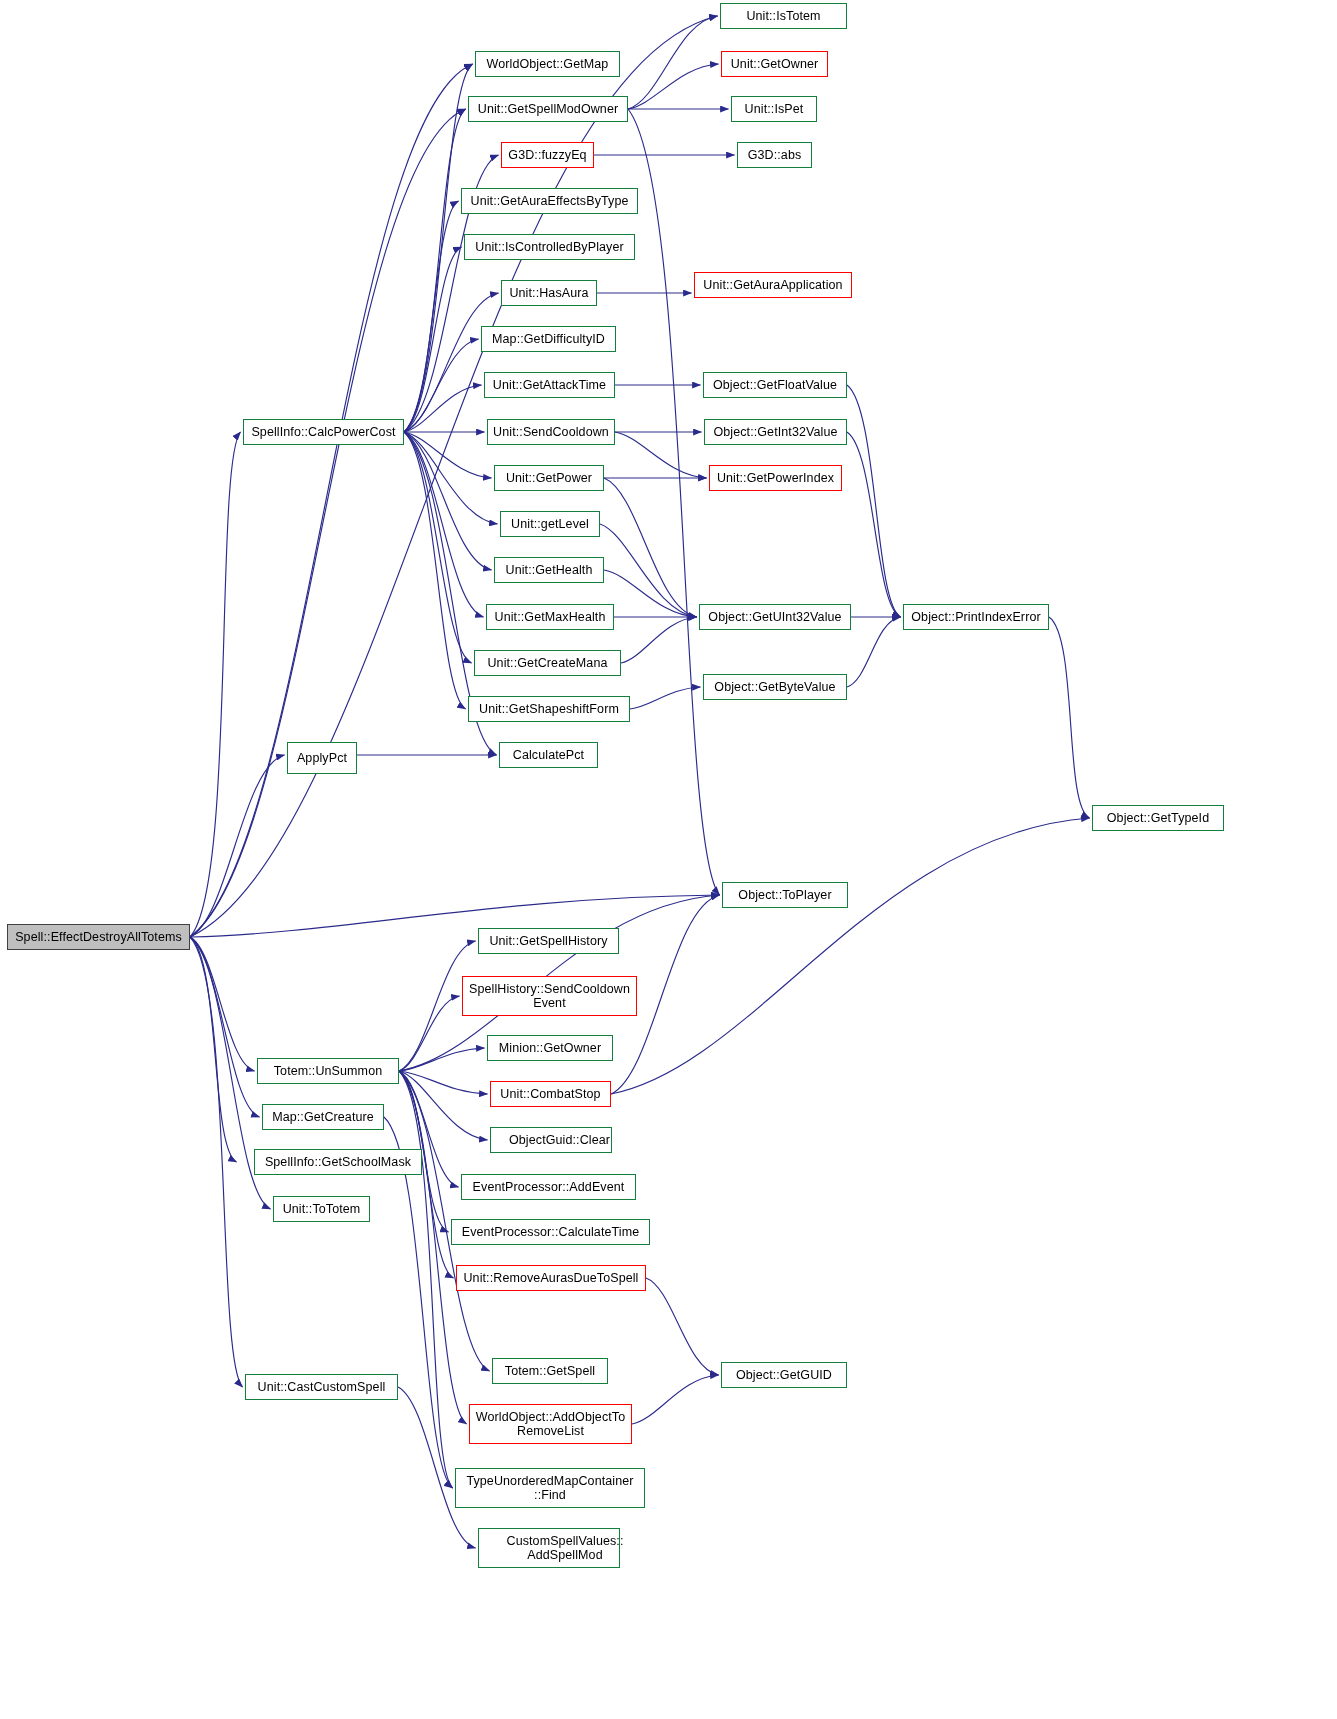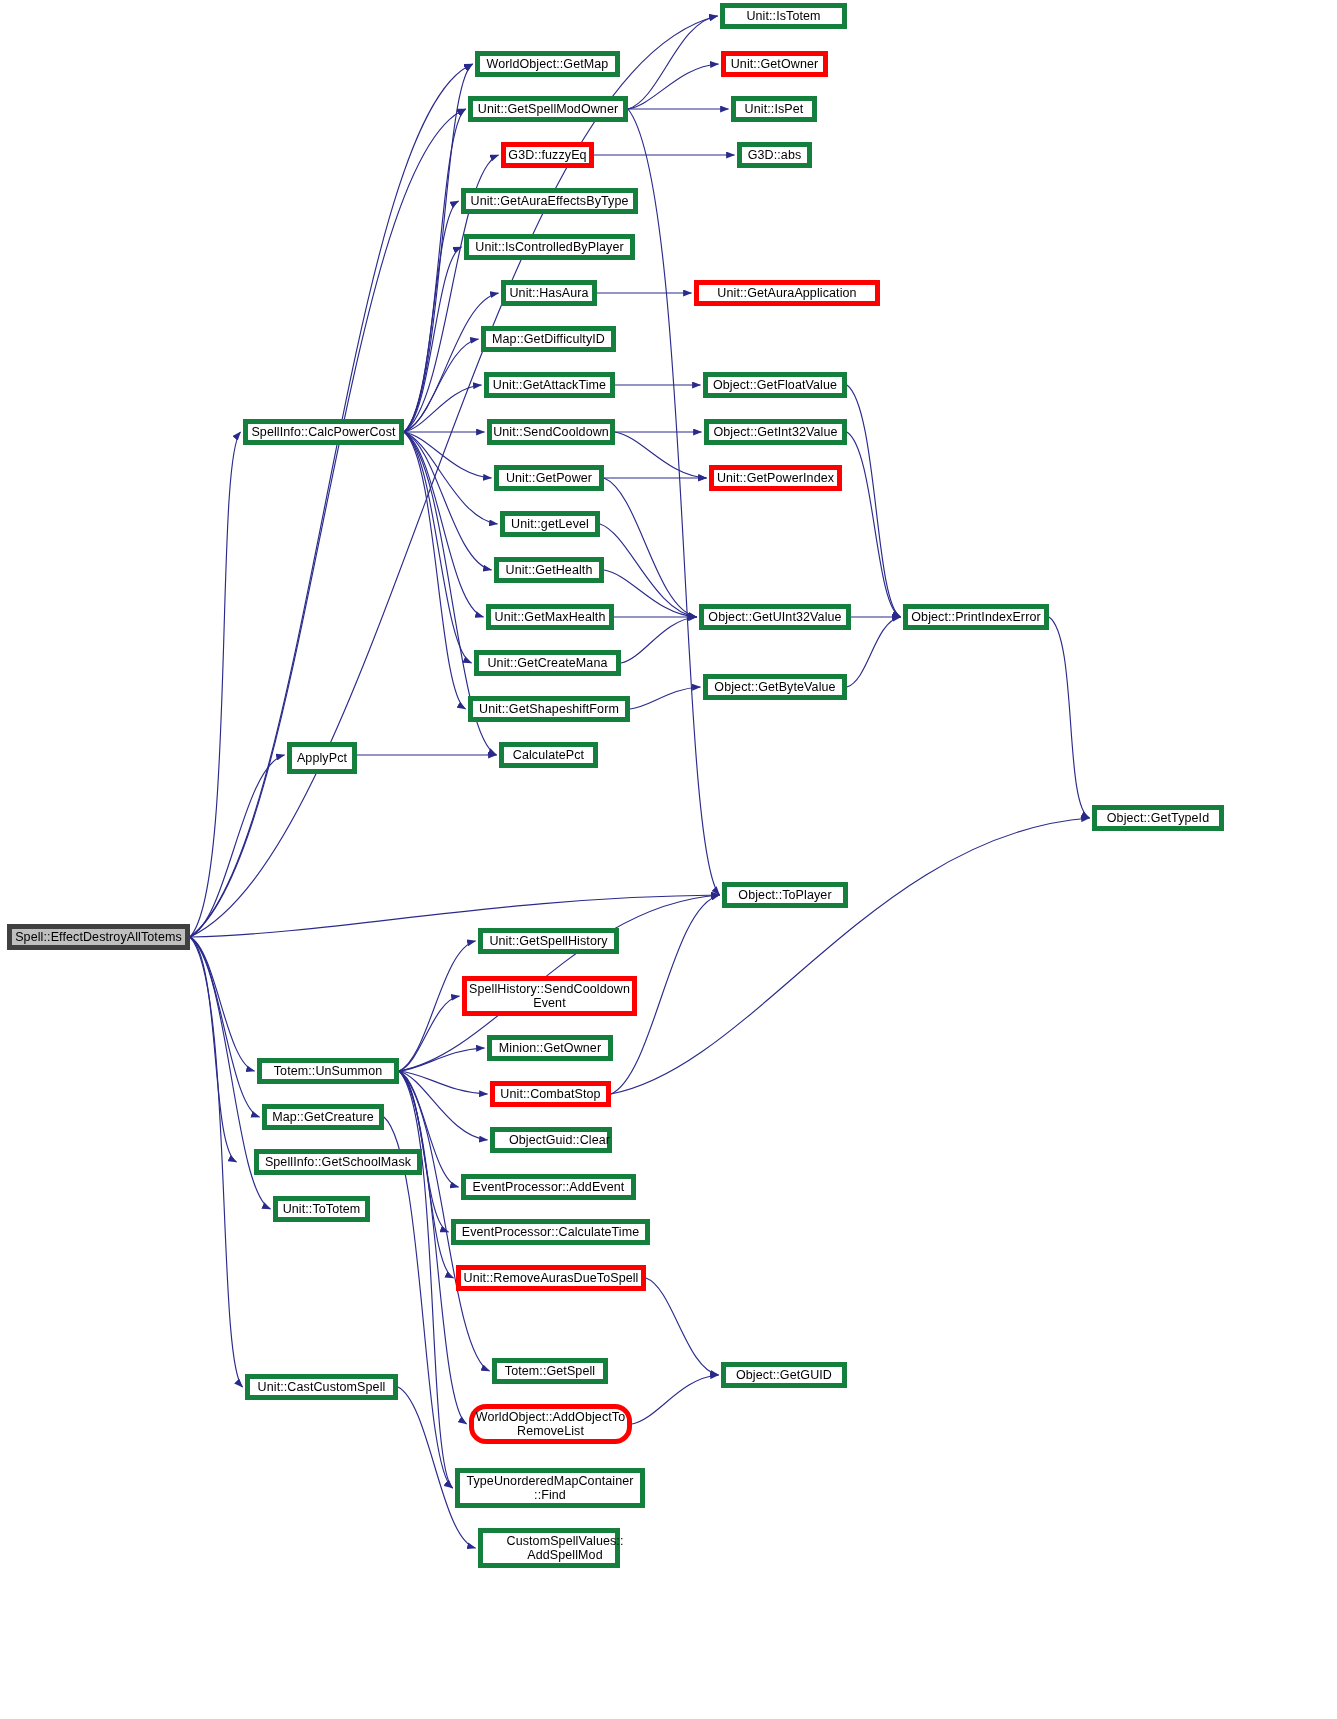--- a/index.html
+++ b/index.html
@@ -23,21 +23,21 @@
     pointer-events: none;
   }
   .node {
     position: absolute;
     box-sizing: border-box;
     display: flex;
     align-items: center;
     justify-content: center;
     text-align: center;
     background: #ffffff;
-    border: 5px solid #15803d;
+    border: 1px solid #15803d;
     font-size: 12.5px;
     color: #000000;
     line-height: 1.12;
     white-space: pre-line;
     letter-spacing: 0.1px;
     cursor: default;
     z-index: 5;
   }
   .node.red {
     border-color: #ff0000;
@@ -136,21 +136,21 @@
       <div class="node" style="left: 720px; top: 3px; width: 127px; height: 26px;"><span class="node-label">Unit::IsTotem</span></div>
       <div class="node" style="left: 475px; top: 51px; width: 145px; height: 26px;"><span class="node-label">WorldObject::GetMap</span></div>
       <div class="node red" style="left: 721px; top: 51px; width: 107px; height: 26px;"><span class="node-label">Unit::GetOwner</span></div>
       <div class="node" style="left: 468px; top: 96px; width: 160px; height: 26px;"><span class="node-label">Unit::GetSpellModOwner</span></div>
       <div class="node" style="left: 731px; top: 96px; width: 86px; height: 26px;"><span class="node-label">Unit::IsPet</span></div>
       <div class="node red" style="left: 501px; top: 142px; width: 93px; height: 26px;"><span class="node-label">G3D::fuzzyEq</span></div>
       <div class="node" style="left: 737px; top: 142px; width: 75px; height: 26px;"><span class="node-label">G3D::abs</span></div>
       <div class="node" style="left: 461px; top: 188px; width: 177px; height: 26px;"><span class="node-label">Unit::GetAuraEffectsByType</span></div>
       <div class="node" style="left: 464px; top: 234px; width: 171px; height: 26px;"><span class="node-label">Unit::IsControlledByPlayer</span></div>
       <div class="node" style="left: 501px; top: 280px; width: 96px; height: 26px;"><span class="node-label">Unit::HasAura</span></div>
-      <div class="node red" style="left: 694px; top: 280px; width: 186px; height: 26px;"><span class="node-label">Unit::GetAuraApplication</span></div>
+      <div class="node red" style="left: 694px; top: 272px; width: 158px; height: 26px;"><span class="node-label">Unit::GetAuraApplication</span></div>
       <div class="node" style="left: 481px; top: 326px; width: 135px; height: 26px;"><span class="node-label">Map::GetDifficultyID</span></div>
       <div class="node" style="left: 484px; top: 372px; width: 131px; height: 26px;"><span class="node-label">Unit::GetAttackTime</span></div>
       <div class="node" style="left: 703px; top: 372px; width: 144px; height: 26px;"><span class="node-label">Object::GetFloatValue</span></div>
       <div class="node" style="left: 243px; top: 419px; width: 161px; height: 26px;"><span class="node-label">SpellInfo::CalcPowerCost</span></div>
       <div class="node" style="left: 487px; top: 419px; width: 128px; height: 26px;"><span class="node-label">Unit::SendCooldown</span></div>
       <div class="node" style="left: 704px; top: 419px; width: 143px; height: 26px;"><span class="node-label">Object::GetInt32Value</span></div>
       <div class="node" style="left: 494px; top: 465px; width: 110px; height: 26px;"><span class="node-label">Unit::GetPower</span></div>
       <div class="node red" style="left: 709px; top: 465px; width: 133px; height: 26px;"><span class="node-label">Unit::GetPowerIndex</span></div>
       <div class="node" style="left: 500px; top: 511px; width: 100px; height: 26px;"><span class="node-label">Unit::getLevel</span></div>
       <div class="node" style="left: 494px; top: 557px; width: 110px; height: 26px;"><span class="node-label">Unit::GetHealth</span></div>
@@ -173,20 +173,20 @@
       <div class="node" style="left: 262px; top: 1104px; width: 122px; height: 26px;"><span class="node-label">Map::GetCreature</span></div>
       <div class="node" style="left: 490px; top: 1127px; width: 122px; height: 26px; padding-left: 17px;"><span class="node-label">ObjectGuid::Clear</span></div>
       <div class="node" style="left: 254px; top: 1149px; width: 168px; height: 26px;"><span class="node-label">SpellInfo::GetSchoolMask</span></div>
       <div class="node" style="left: 461px; top: 1174px; width: 175px; height: 26px;"><span class="node-label">EventProcessor::AddEvent</span></div>
       <div class="node" style="left: 273px; top: 1196px; width: 97px; height: 26px;"><span class="node-label">Unit::ToTotem</span></div>
       <div class="node" style="left: 451px; top: 1219px; width: 199px; height: 26px;"><span class="node-label">EventProcessor::CalculateTime</span></div>
       <div class="node red" style="left: 456px; top: 1265px; width: 190px; height: 26px;"><span class="node-label">Unit::RemoveAurasDueToSpell</span></div>
       <div class="node" style="left: 721px; top: 1362px; width: 126px; height: 26px;"><span class="node-label">Object::GetGUID</span></div>
       <div class="node" style="left: 492px; top: 1358px; width: 116px; height: 26px;"><span class="node-label">Totem::GetSpell</span></div>
       <div class="node" style="left: 245px; top: 1374px; width: 153px; height: 26px;"><span class="node-label">Unit::CastCustomSpell</span></div>
-      <div class="node red" style="left: 469px; top: 1404px; width: 163px; height: 40px; border-radius: 17px;"><span class="node-label">WorldObject::AddObjectTo
+      <div class="node red" style="left: 469px; top: 1404px; width: 163px; height: 40px;"><span class="node-label">WorldObject::AddObjectTo
 RemoveList</span></div>
       <div class="node" style="left: 455px; top: 1468px; width: 190px; height: 40px;"><span class="node-label">TypeUnorderedMapContainer
 ::Find</span></div>
       <div class="node" style="left: 478px; top: 1528px; width: 142px; height: 40px; padding-left: 32px;"><span class="node-label">CustomSpellValues::
 AddSpellMod</span></div>
     </div>
 </div>
 
 </body></html>

